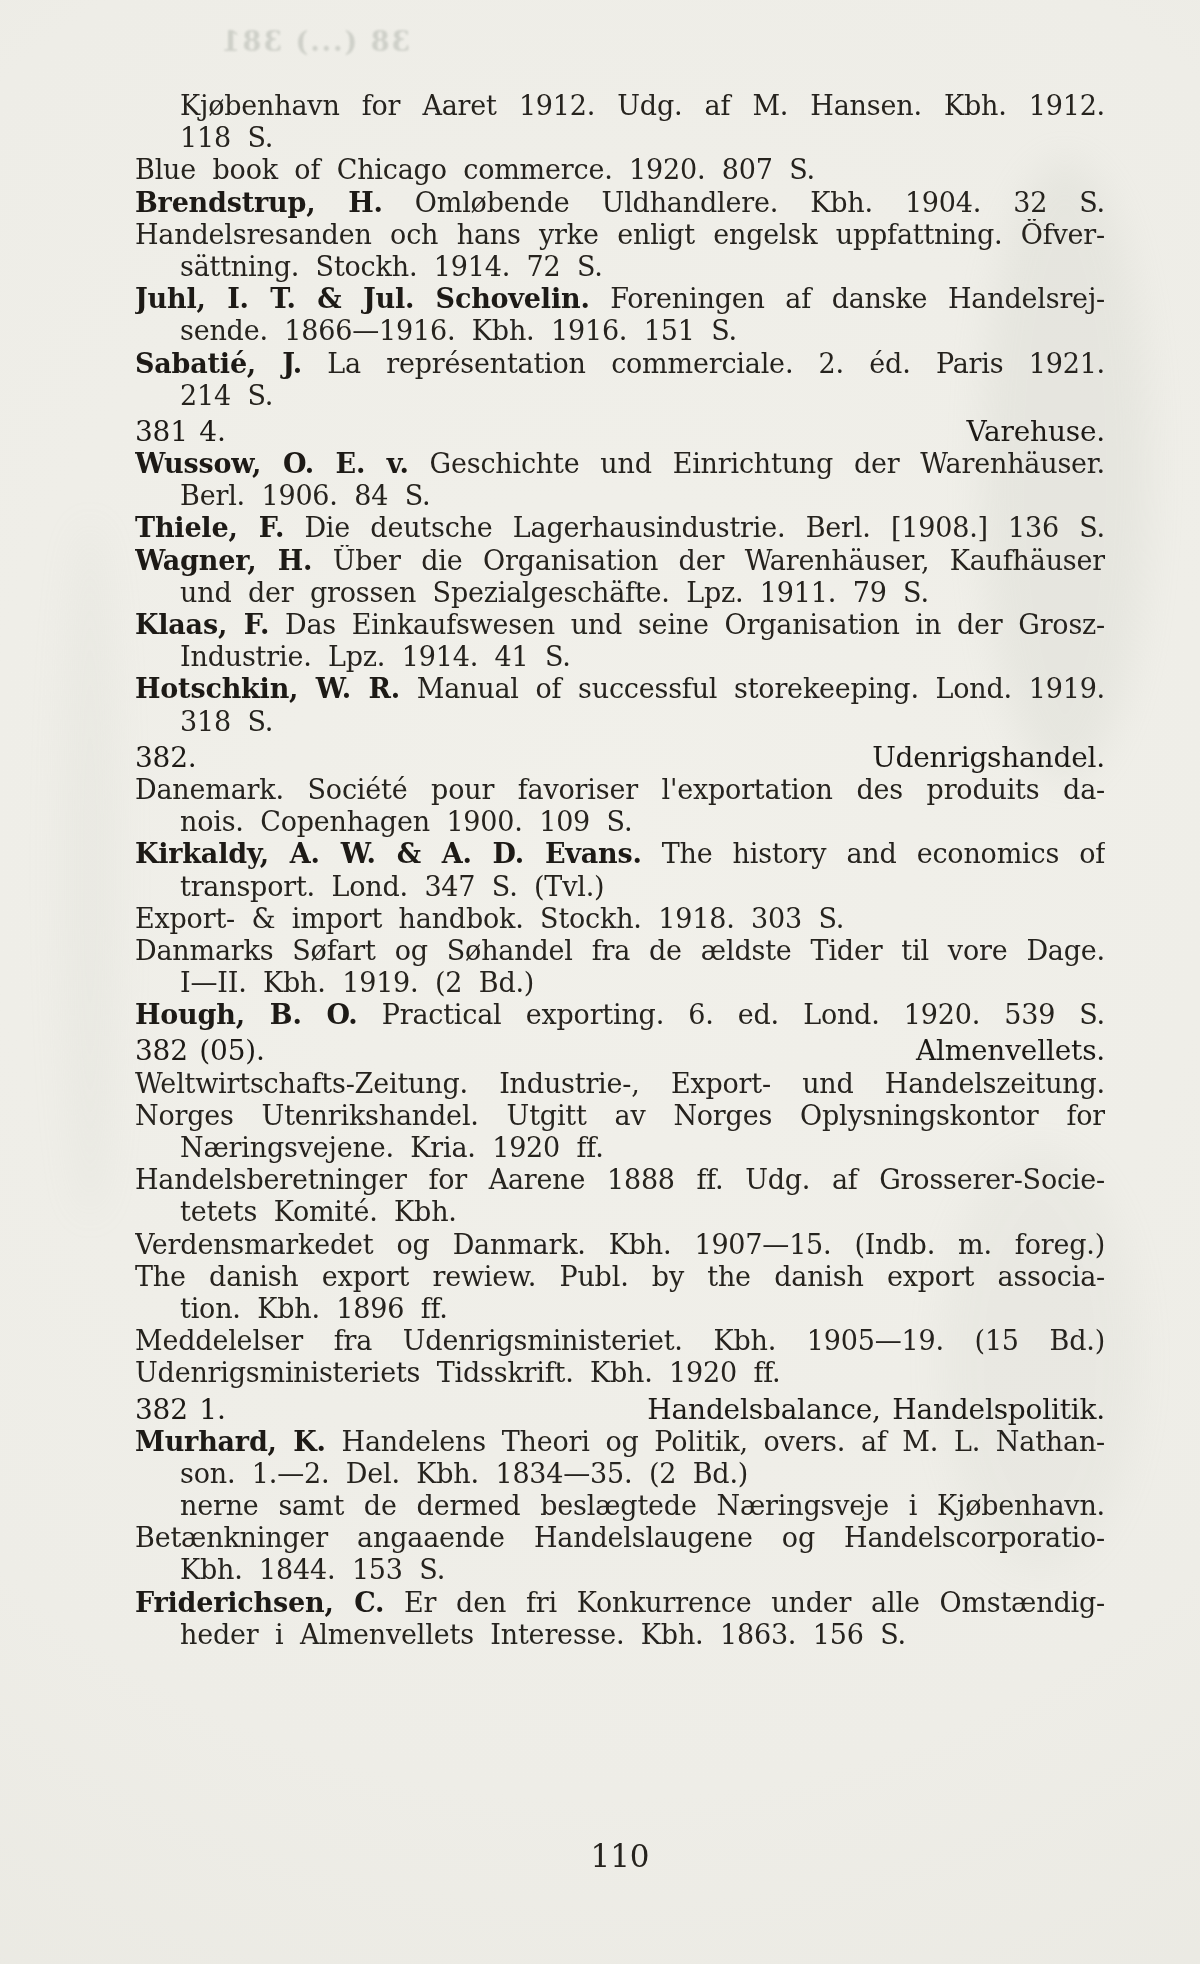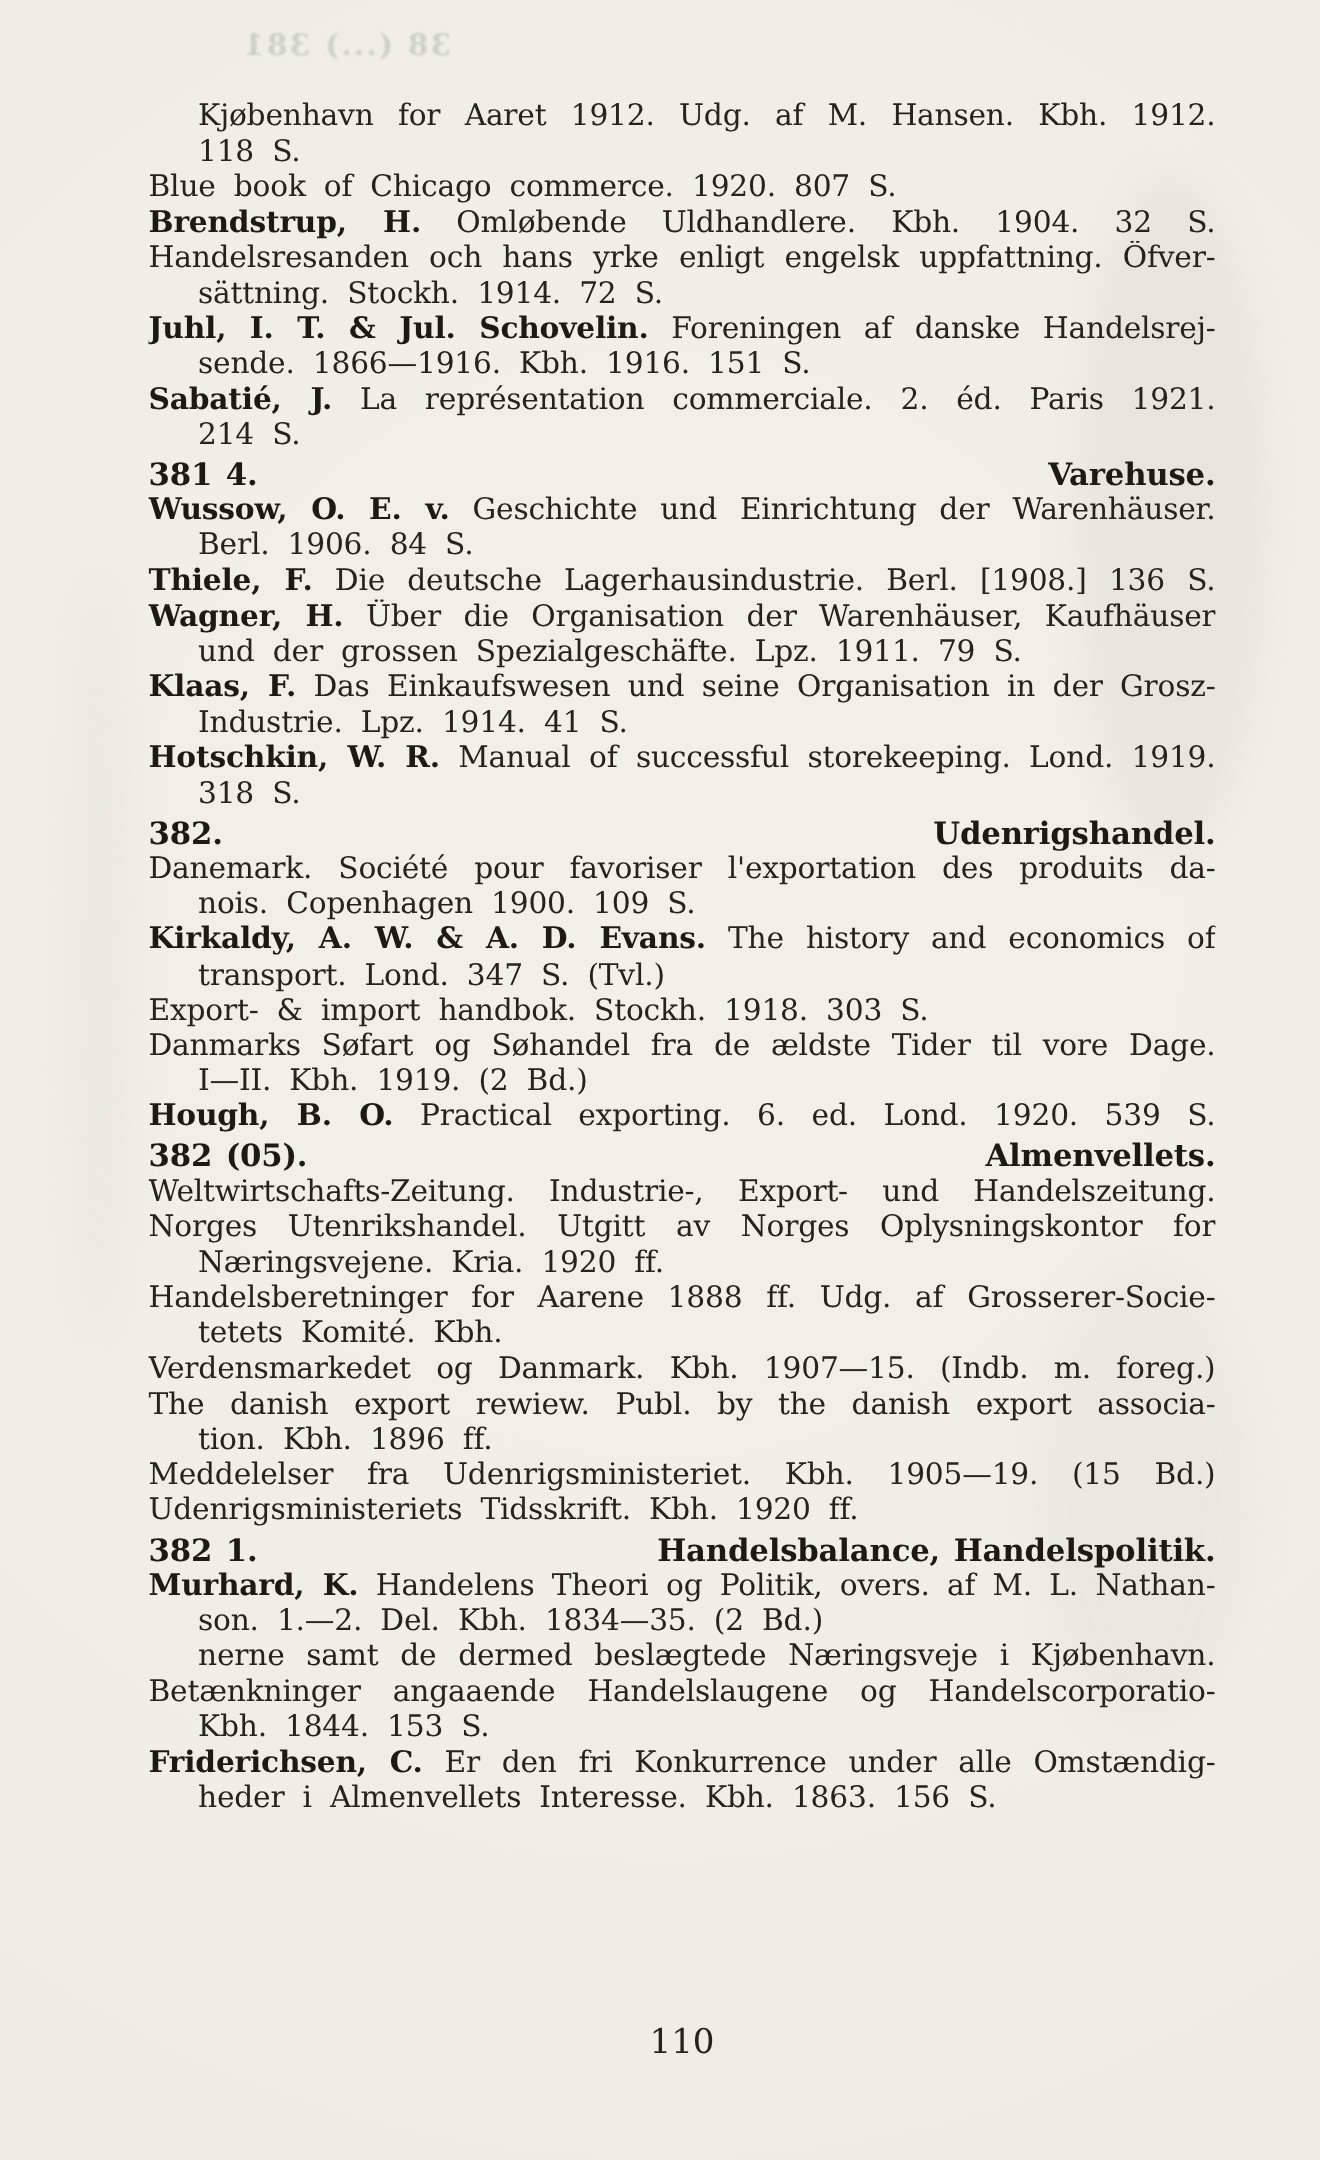--- a/index.html
+++ b/index.html
@@ -40,21 +40,21 @@
   .row.ind{padding-left:45px;}
   .row.just{
     word-spacing:0;
     text-align:justify;
     text-align-last:justify;
     -moz-text-align-last:justify;
   }
   .row b.author{font-weight:bold;color:#1d1a16;margin-top:16px;}
   .row.heading{
     display:flex;justify-content:space-between;align-items:baseline;
-    font-weight:bold;font-size:28px;color:#1d1a16;
+    font-weight:normal;font-size:28px;color:#1d1a16;
     margin-top:4px;word-spacing:.1em;
   }
   .page-number{
     position:absolute;left:135px;top:1838px;width:970px;
     text-align:center;font-size:31px;color:#26231e;
   }
 </style>
 </head>
 <body>
 

